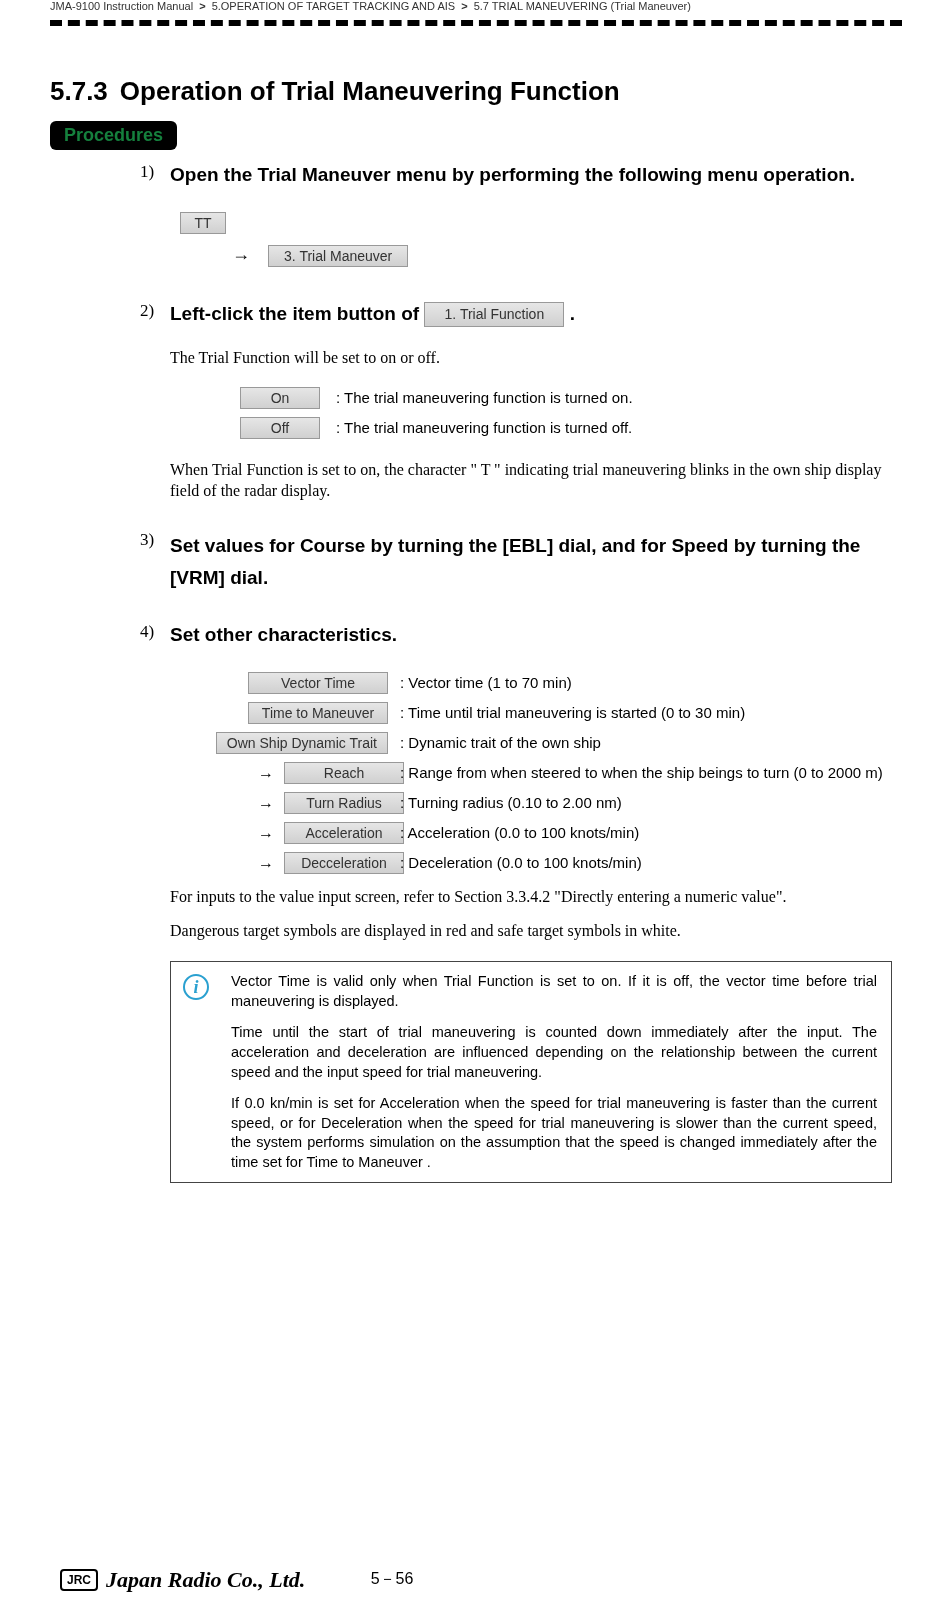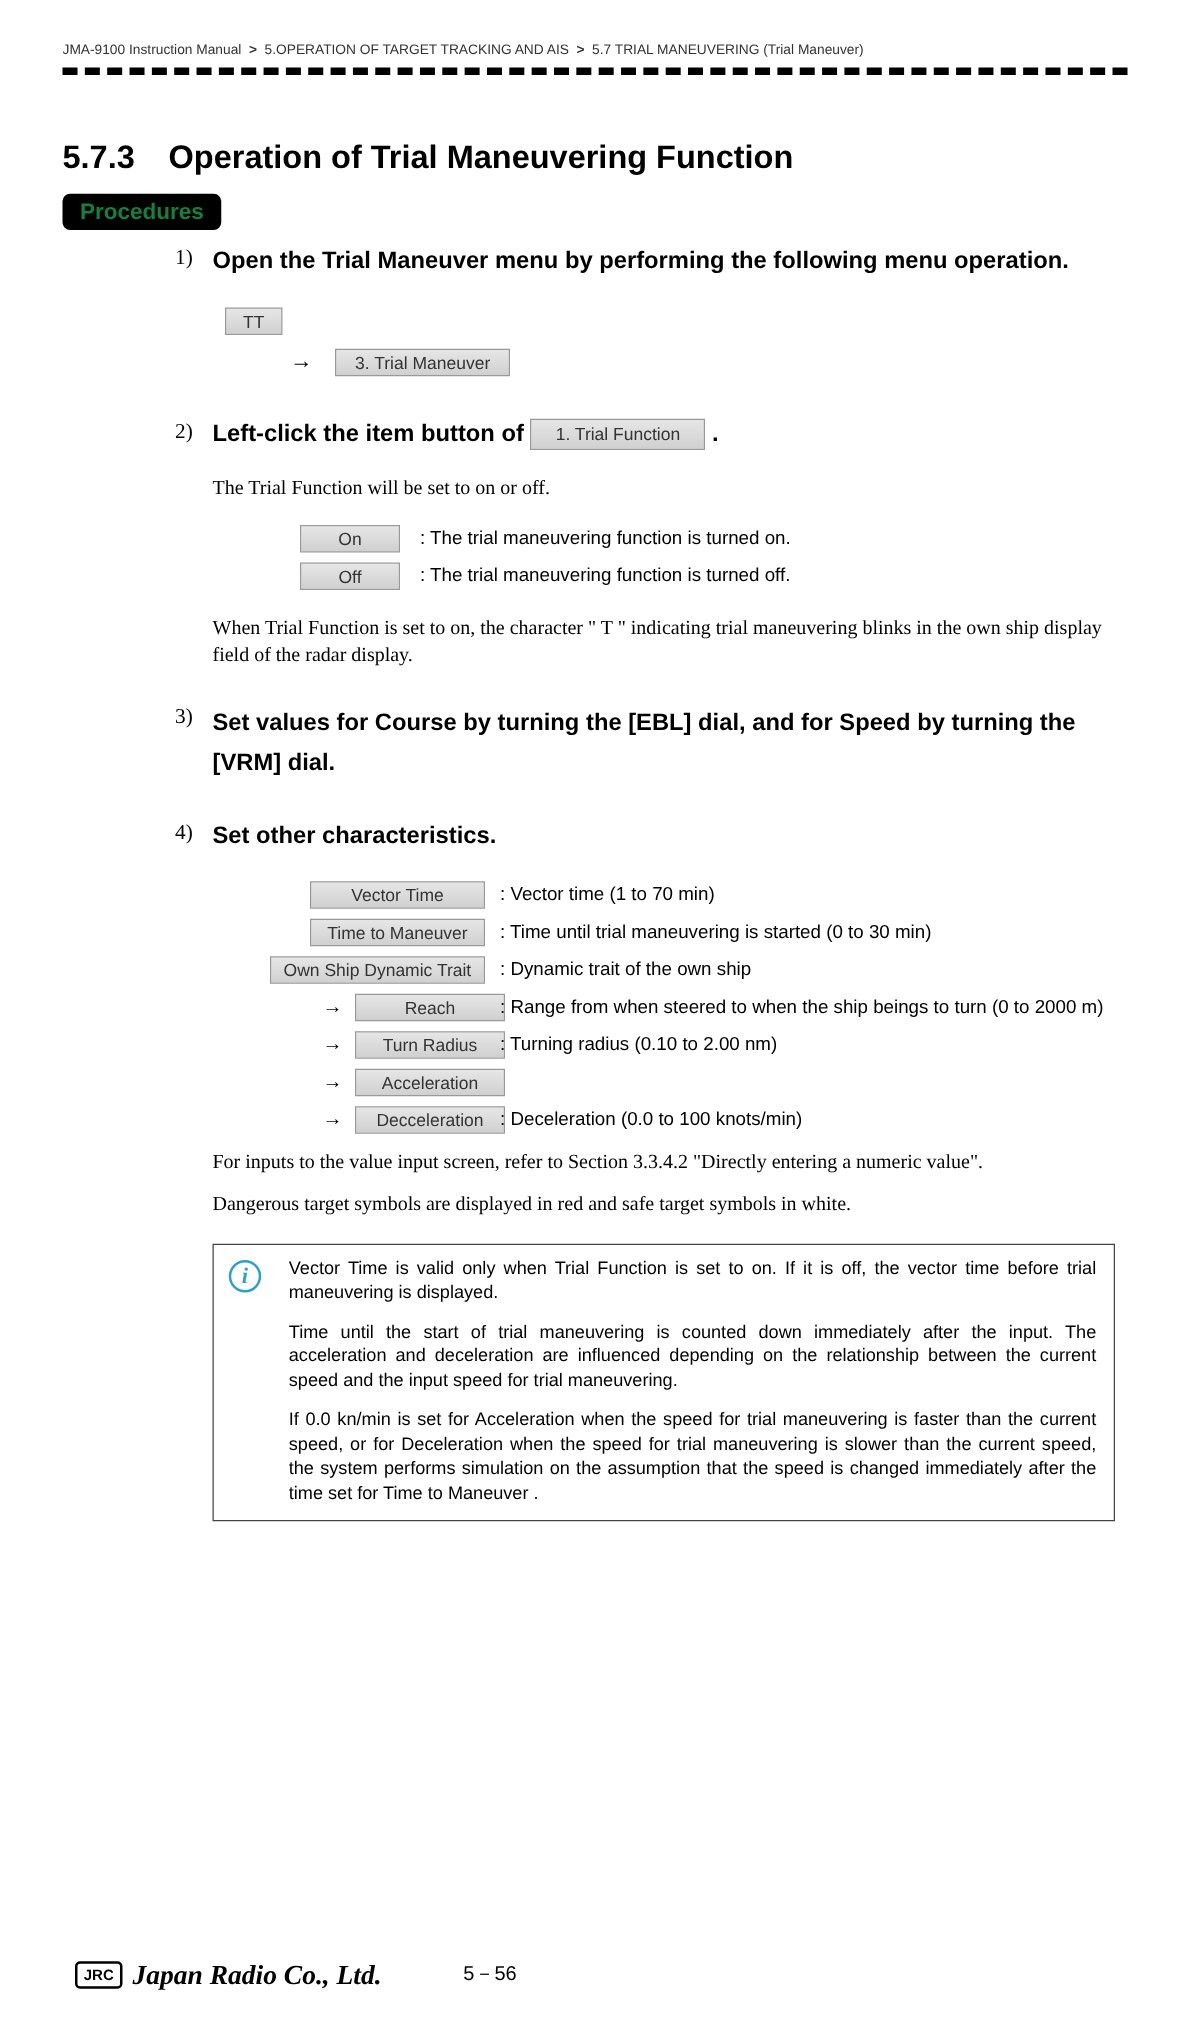--- a/index.html
+++ b/index.html
@@ -7,37 +7,37 @@
     margin: 0;
     font-family: Arial, Helvetica, sans-serif;
     background: #fff;
     color: #000;
     width: 952px;
     min-height: 1620px;
     padding: 0 50px 0 50px;
     font-size: 15px;
   }
   .header-line {
-    padding-top: 34px;
+    padding-top: 0;
     font-size: 11px;
     color: #333;
   }
   .header-line .gt { margin: 0 3px; font-weight: bold; }
   .dashed-sep {
     margin-top: 8px;
     height: 0;
     border-top: 6px dashed #000;
     width: 100%;
   }
   .sect-title {
     margin-top: 50px;
     font-size: 26px;
     font-weight: bold;
   }
-  .sect-num { display: inline-block; margin-right: 27px; }
+  .sect-num { display: inline-block; margin-right: 12px; }
   .proc-badge {
     margin-top: 14px;
     background: #000;
     color: #15803d;
     display: inline-block;
     padding: 4px 14px;
     border-radius: 6px;
     font-size: 18px;
     font-weight: bold;
   }
@@ -247,20 +247,21 @@
               </div>
             <div class="char-desc">: Turning radius (0.10 to 2.00 nm)</div>
           </div>
           <div class="char-row">
             <div class="char-label-cell">
                 <div class="sub-wrap">
                   <span class="sub-arrow">→</span>
                   <span class="btn" style="min-width:120px;">Acceleration</span>
                 </div>
               </div>
+            <div class="char-desc">: Acceleration (0.0 to 100 knots/min)</div>
           </div>
           <div class="char-row">
             <div class="char-label-cell">
                 <div class="sub-wrap">
                   <span class="sub-arrow">→</span>
                   <span class="btn" style="min-width:120px;">Decceleration</span>
                 </div>
               </div>
             <div class="char-desc">: Deceleration (0.0 to 100 knots/min)</div>
           </div>

